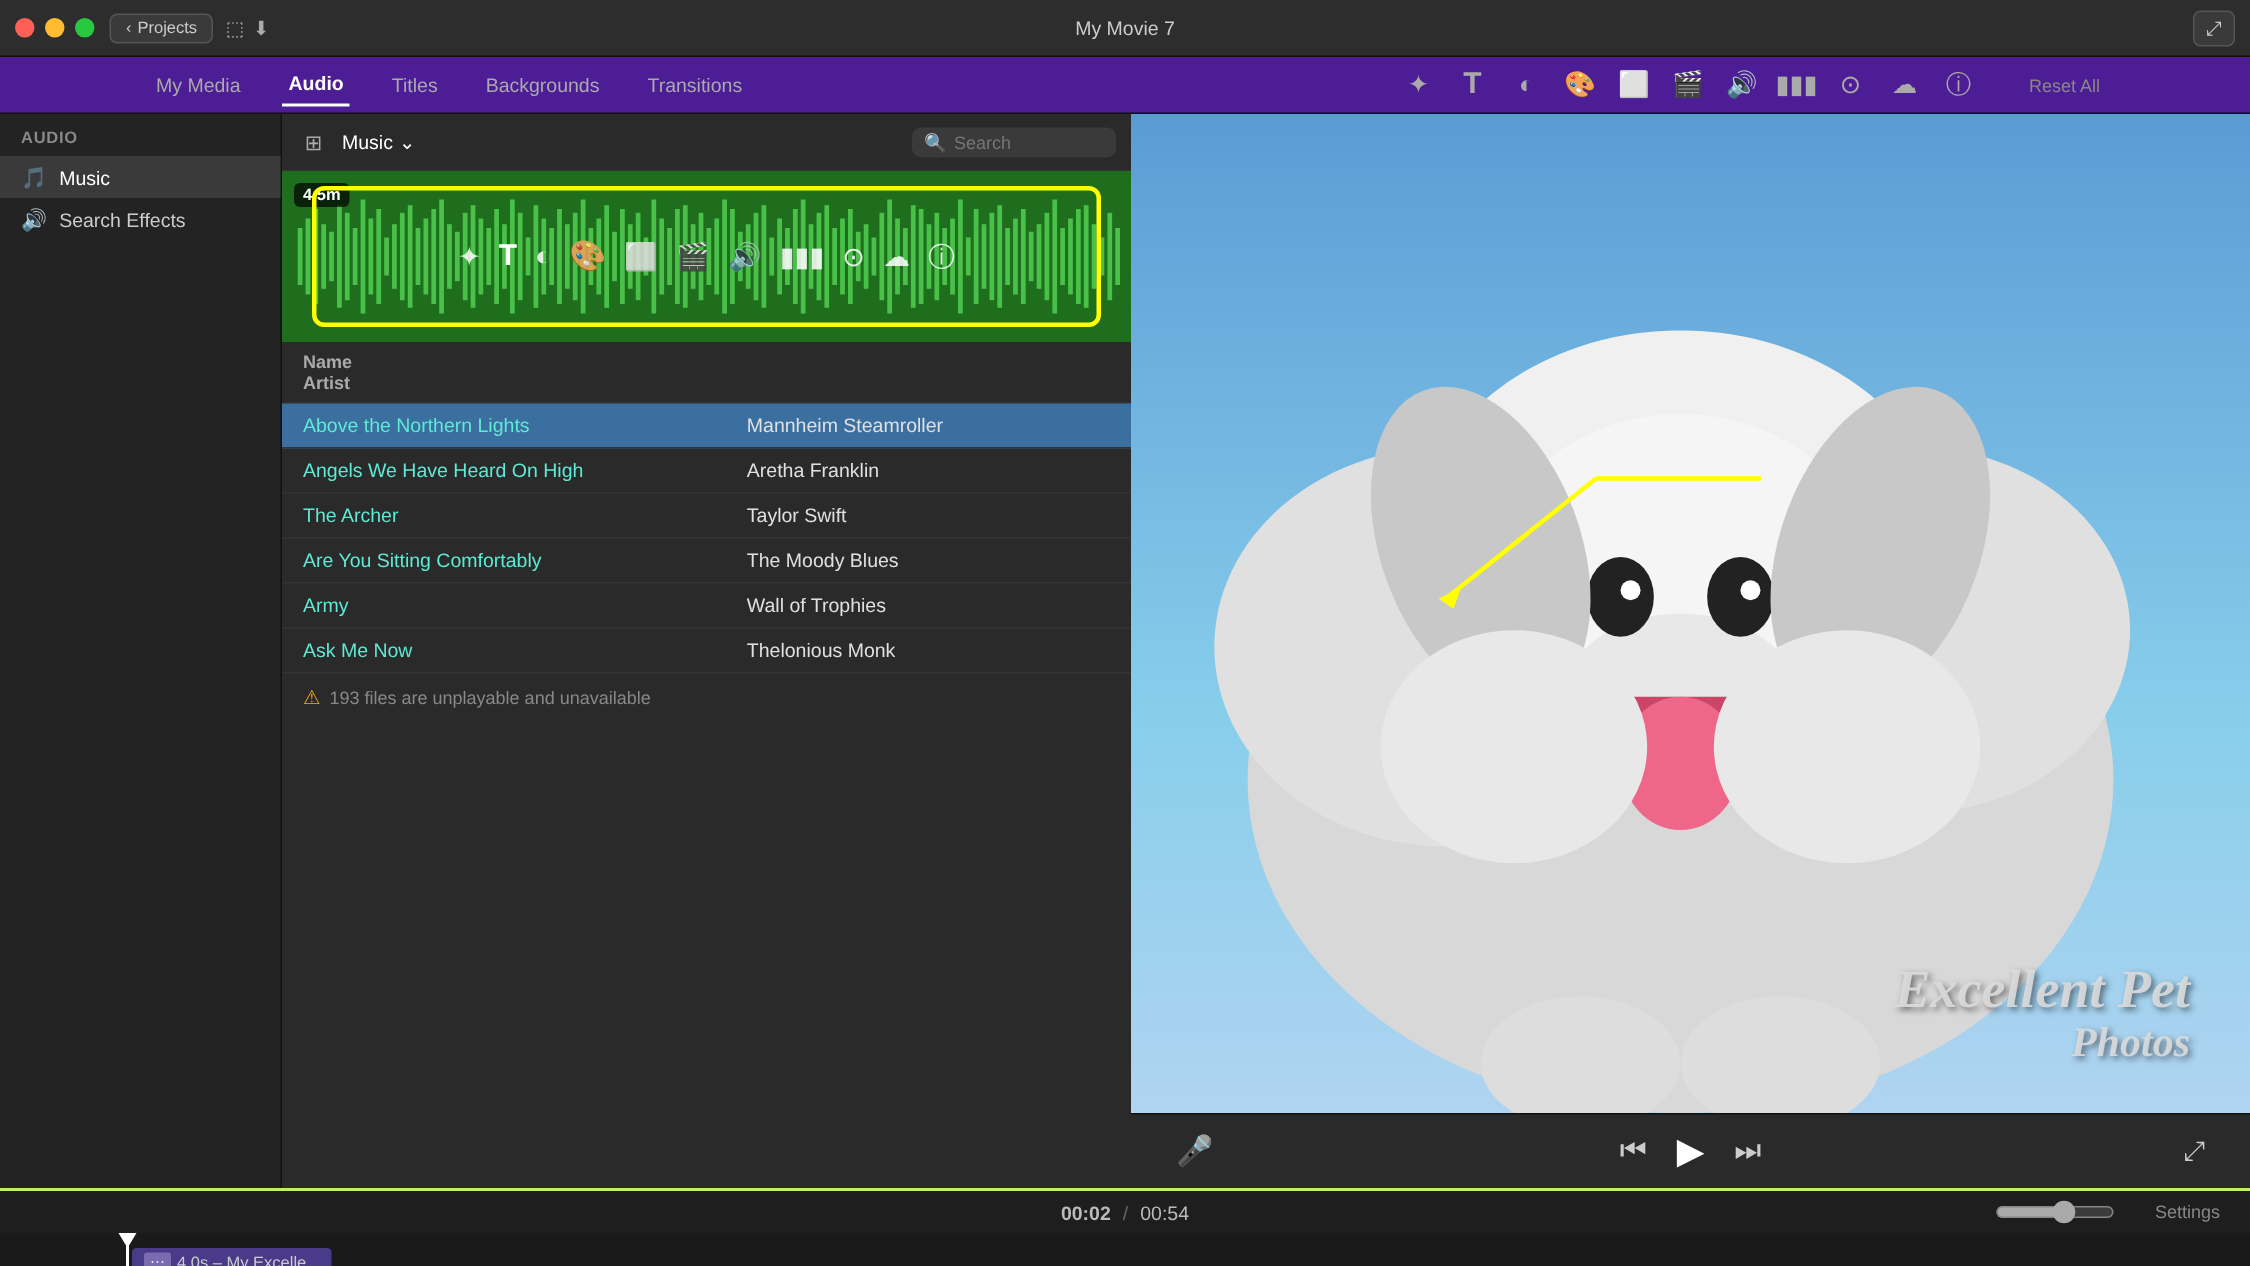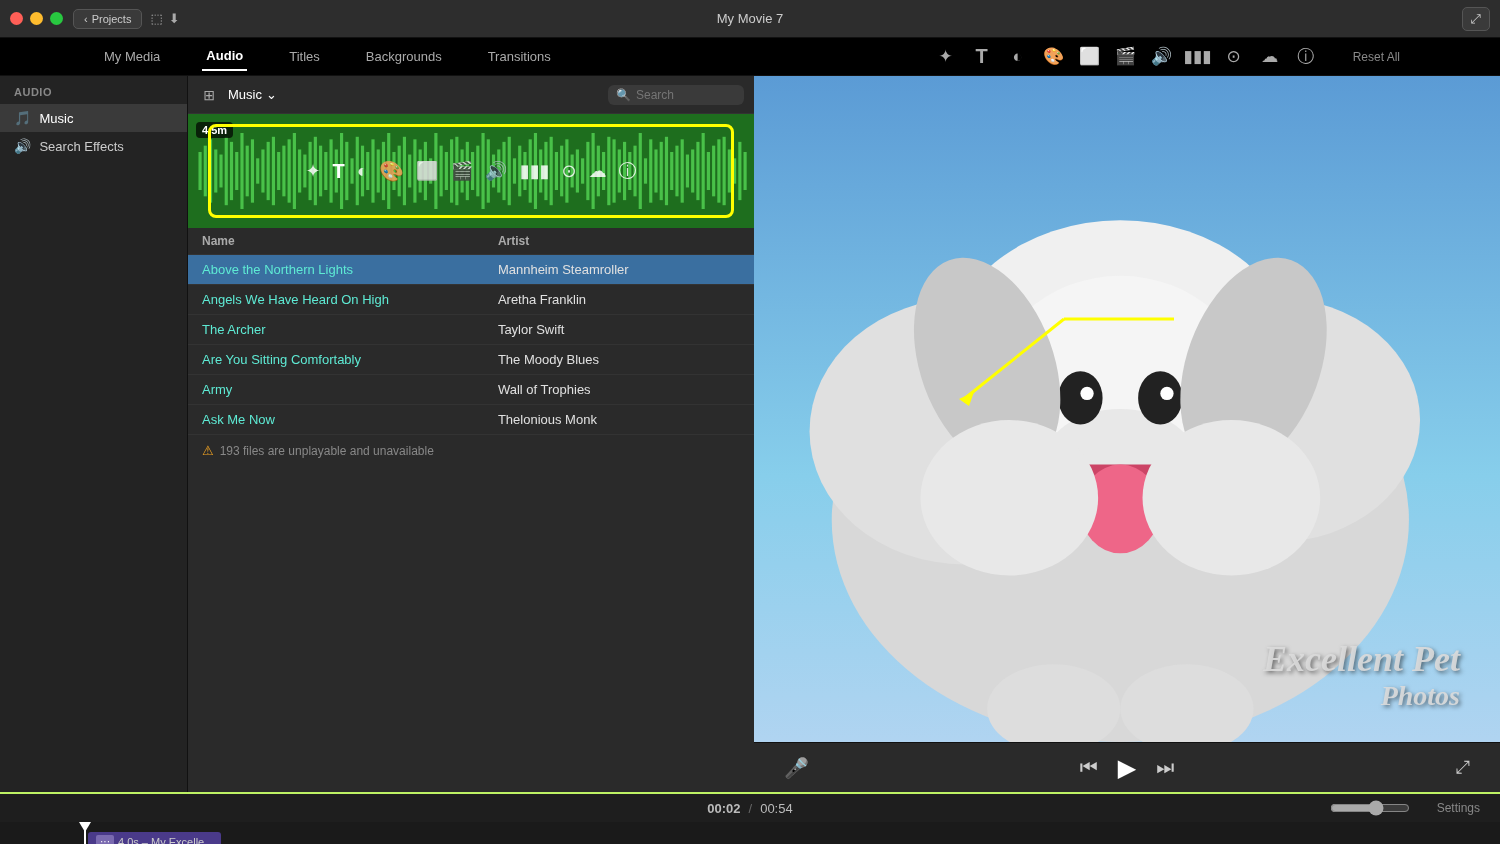--- a/index.html
+++ b/index.html
@@ -66,25 +66,25 @@
       border-radius: 5px;
       color: #ccc;
       font-size: 13px;
       padding: 3px 8px;
       cursor: pointer;
     }
 
     
     .nav-tabs {
       height: 38px;
-      background: #000000;
+      background: #4c1d95;
       display: flex;
       align-items: center;
       padding: 0 100px;
-      gap: 38px;
+      gap: 24px;
       border-bottom: 1px solid #111;
       position: relative;
     }
     .nav-tab {
       font-size: 13px;
       color: #aaa;
       cursor: pointer;
       padding: 6px 4px;
     }
     .nav-tab.active {
@@ -256,20 +256,21 @@
     
     .song-list {
       flex: 1;
       overflow-y: auto;
     }
     .song-list-header {
       display: flex;
       padding: 6px 14px;
       background: #2a2a2a;
       border-bottom: 1px solid #333;
+      flex-direction: column;
     }
     .col-name {
       width: 55%;
       font-size: 12px;
       color: #aaa;
       font-weight: 600;
     }
     .col-artist {
       width: 45%;
       font-size: 12px;

